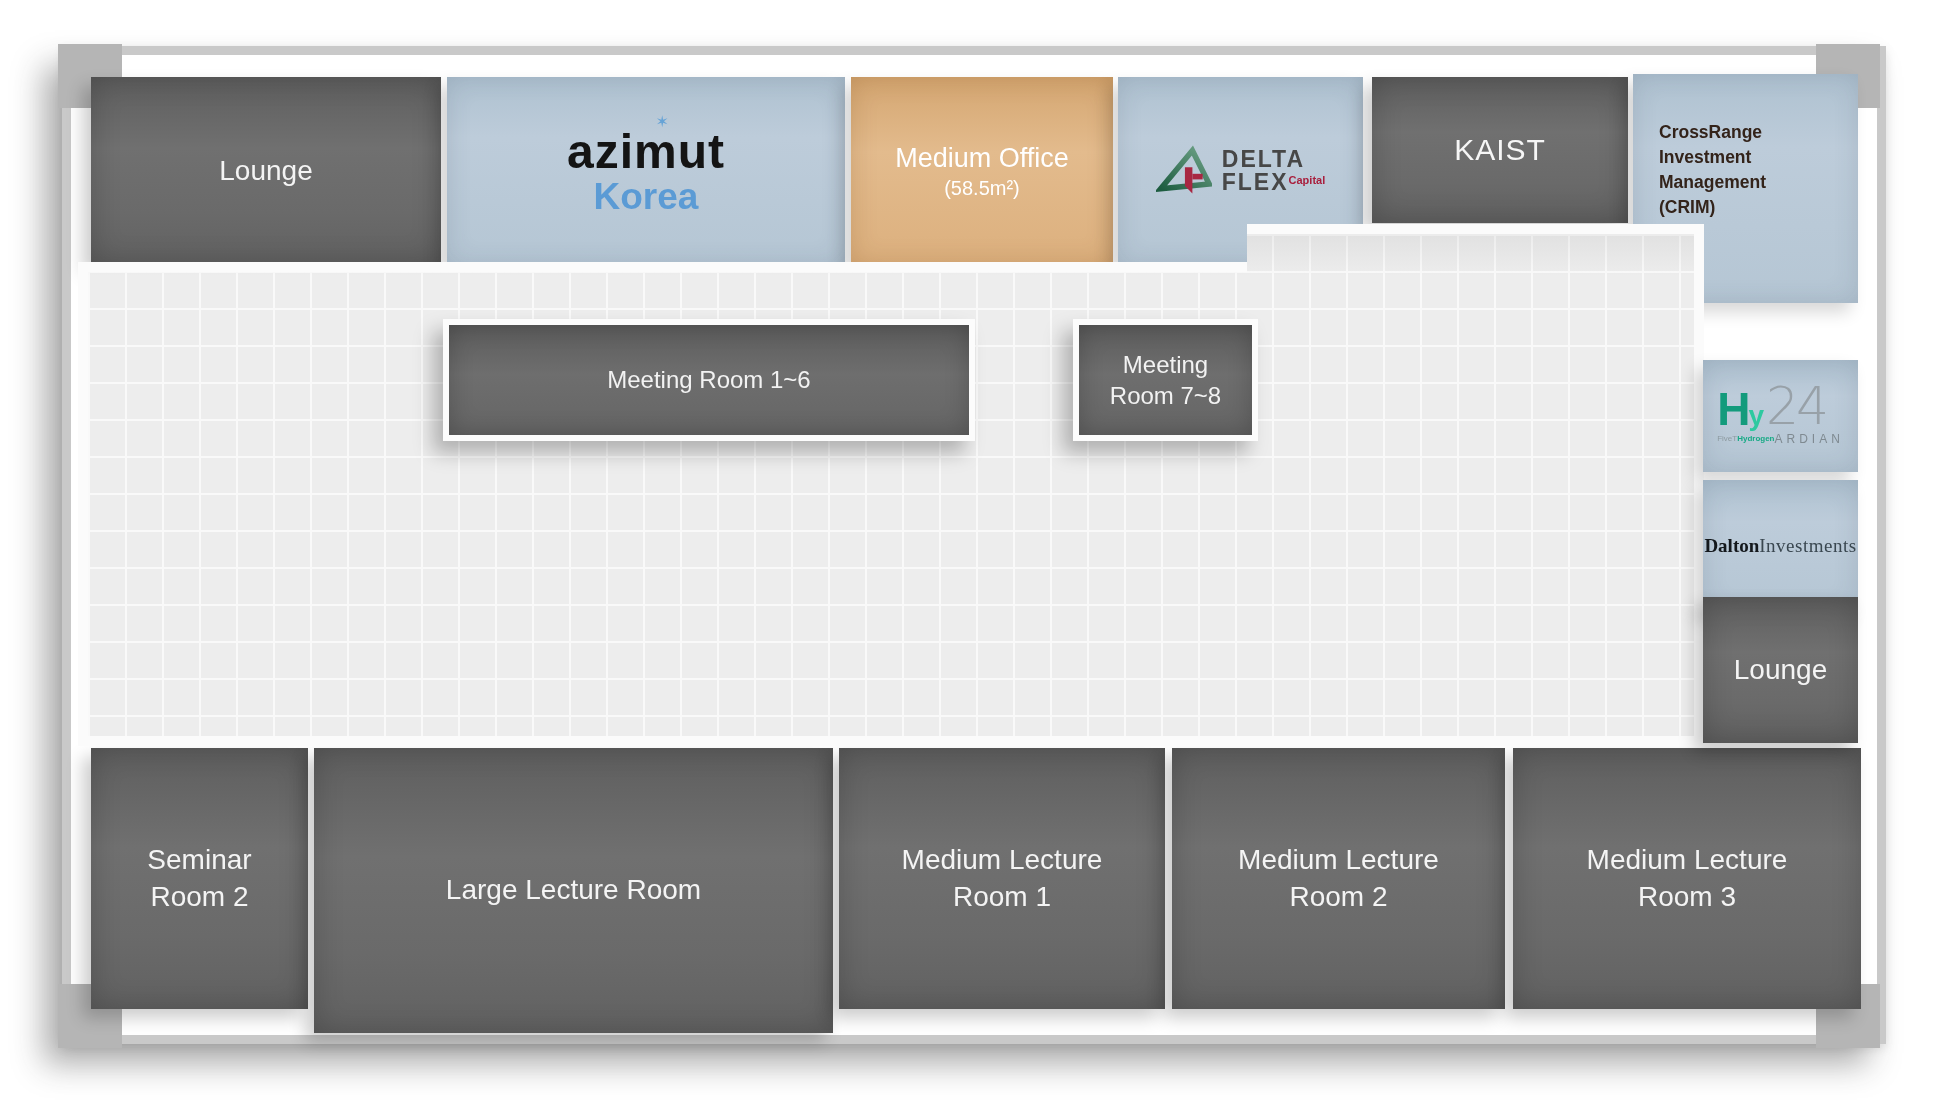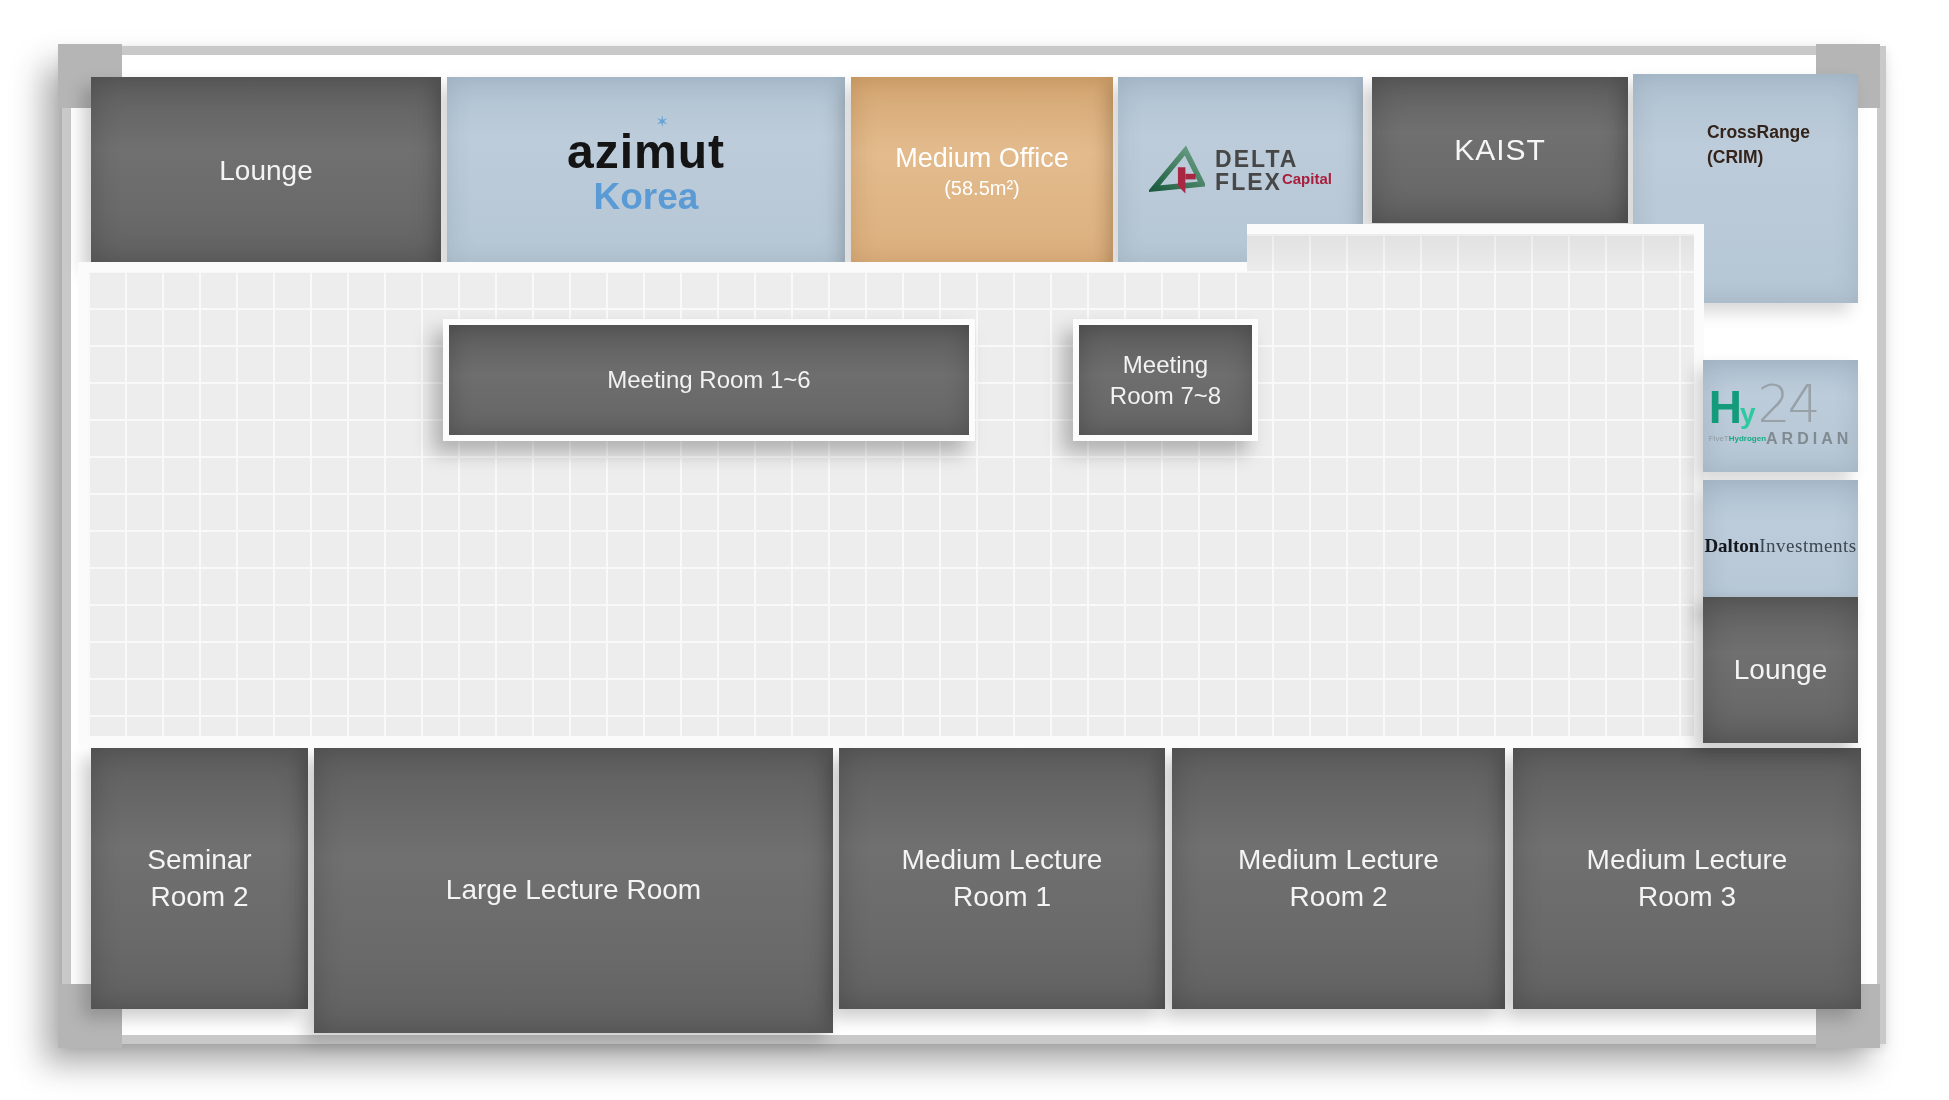--- a/index.html
+++ b/index.html
@@ -43,21 +43,21 @@
   .azimut-sub{font-size:37px;font-weight:700;color:#5b9bd5;margin-top:2px;}
 
   
   .office-title{font-size:27px;color:#fff;}
   .office-area{font-size:20px;color:#fff;margin-top:3px;}
 
   
   .df-row{display:flex;align-items:center;gap:10px;}
   .df-text{text-align:left;line-height:1.02;}
   .df-word{font-size:23px;font-weight:800;letter-spacing:2px;color:#474747;}
-  .df-cap{font-size:15px;font-weight:700;color:#a81e3c;vertical-align:6px;letter-spacing:0;}
+  .df-cap{font-size:11px;font-weight:700;color:#a81e3c;vertical-align:6px;letter-spacing:0;}
 
   
   .kaist-label{font-size:30px;color:#f6f6f6;letter-spacing:1px;}
 
   
   .crim-text{padding:46px 0 0 26px;text-align:left;font-size:17.5px;font-weight:700;
              color:#33231a;line-height:1.42;}
 
   
   #floor-outer{left:78px;top:224px;width:1626px;height:522px;background:#fbfbfb;
@@ -88,21 +88,21 @@
   #room-lounge-right{left:1703px;top:597px;width:155px;height:146px;}
 
   .hy-row{display:flex;align-items:flex-end;line-height:.8;}
   .hy-h{font-size:46px;font-weight:800;color:#139b7c;}
   .hy-y{font-size:28px;font-weight:700;color:#2ec9a0;margin-left:-2px;}
   .hy-24{font-size:52px;font-weight:200;color:#98a1a8;letter-spacing:-3px;
          font-family:"DejaVu Sans",sans-serif;margin-left:2px;}
   .hy-bottom{display:flex;align-items:center;gap:0;margin-top:4px;}
   .fivet{font-size:8px;color:#8d9aa0;}
   .fivet b{color:#17aa85;}
-  .ardian{font-size:16px;letter-spacing:4px;color:#7f8a91;font-weight:bold;}
+  .ardian{font-size:12px;letter-spacing:4px;color:#7f8a91;}
 
   .dalton-line{font-family:"Liberation Serif",serif;font-size:19px;color:#20262b;}
   .dalton-bold{font-weight:700;color:#14181c;}
   .dalton-reg{font-weight:400;color:#3a4750;letter-spacing:.5px;}
 
   
   #room-seminar-2{left:91px;top:748px;width:217px;height:261px;}
   #room-large-lecture{left:314px;top:748px;width:519px;height:285px;}
   #room-medium-lecture-1{left:839px;top:748px;width:326px;height:261px;}
   #room-medium-lecture-2{left:1172px;top:748px;width:333px;height:261px;}
@@ -157,20 +157,21 @@
   </div>
 </div>
 
 <div class="abs room dark" id="room-kaist">
   <div class="kaist-label">KAIST</div>
 </div>
 
 <div class="abs room blue" id="room-crim">
   <div class="crim-text">
     <div>CrossRange</div>
+    <div>Investment Management</div>
     <div>(CRIM)</div>
   </div>
 </div>
 
 <div class="abs" id="floor-outer"></div>
 <div class="abs" id="floor-inner"></div>
 
 <div class="abs meeting" id="room-meeting-1-6">
   <div class="meeting-inner">
     <div class="meeting-label">Meeting Room 1~6</div>

